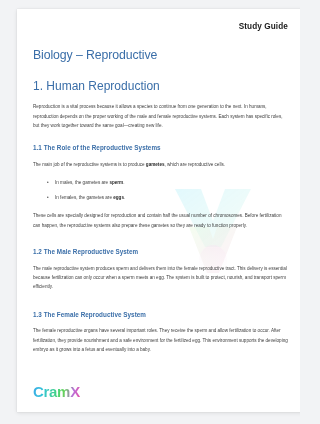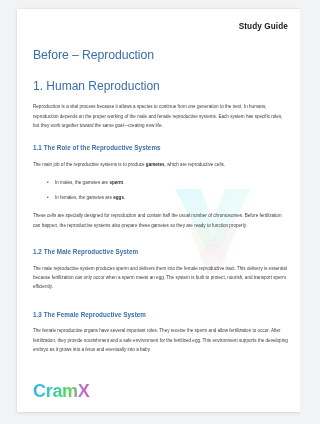--- a/index.html
+++ b/index.html
@@ -128,21 +128,21 @@
   .spacer-2 { height: 9px; }
 
   
   .footer {
     position: absolute;
     left: 16px;
     bottom: 11px;
     z-index: 3;
   }
   .logo-text {
-    font-size: 18px;
+    font-size: 15px;
     font-weight: bold;
     letter-spacing: -0.3px;
     background: linear-gradient(100deg, #3ba9e8 0%, #36c5d8 22%, #3fd08a 48%, #62d657 64%, #b96fd8 84%, #e84fa8 100%);
     -webkit-background-clip: text;
     background-clip: text;
     color: transparent;
     -webkit-text-fill-color: transparent;
     display: inline-block;
     line-height: 1;
   }
@@ -171,21 +171,21 @@
       </defs>
       <path d="M20 2 L46 2 L58 34 L70 2 L96 2 L66 60 L50 60 Z" fill="url(#wmA)"></path>
       <path d="M34 40 L54 40 L58 52 L62 40 L82 40 L64 86 L52 86 Z" fill="url(#wmB)"></path>
       <ellipse cx="58" cy="74" rx="14" ry="16" fill="url(#wmC)"></ellipse>
     </svg>
 
     <div class="page-inner">
 
       <div class="doc-kicker">Study Guide</div>
 
-      <h1 class="doc-title">Before – Reproduction</h1>
+      <h1 class="doc-title">Biology – Reproductive</h1>
 
       <div class="section">
         <h2 class="h2">1. Human Reproduction</h2>
         <p class="body">Reproduction is a vital process because it allows a species to continue from one generation to the next. In humans, reproduction depends on the proper working of the male and female reproductive systems. Each system has specific roles, but they work together toward the same goal—creating new life.</p>
       </div>
 
       <div class="spacer-1"></div>
 
       <div class="section tight">
         <h3 class="h3">1.1 The Role of the Reproductive Systems</h3>

